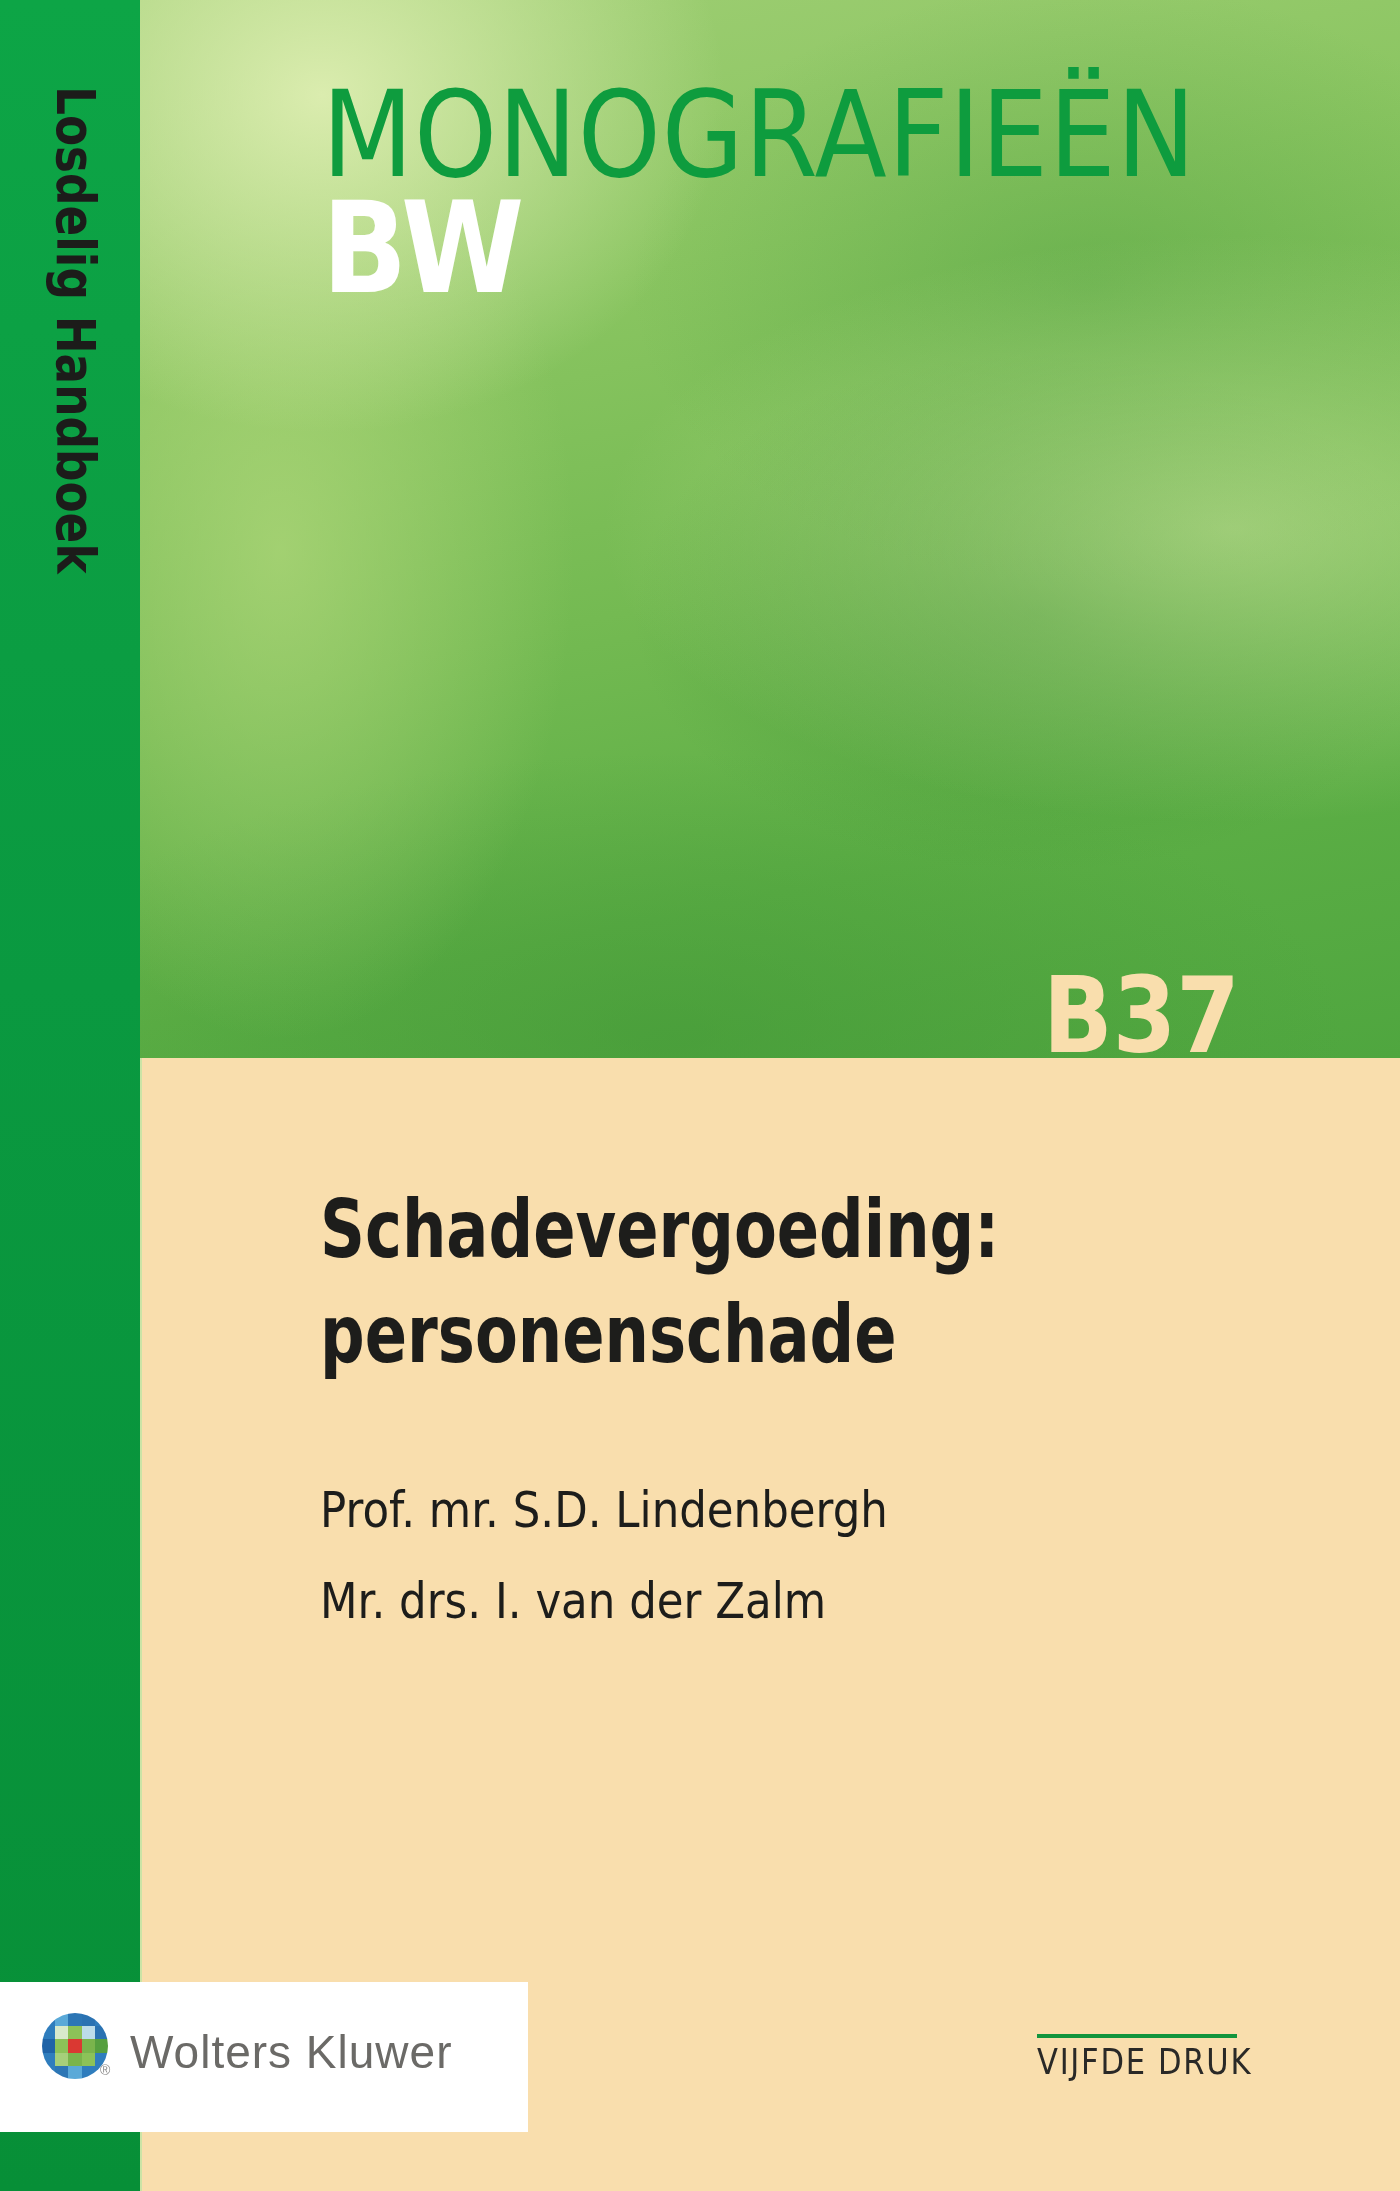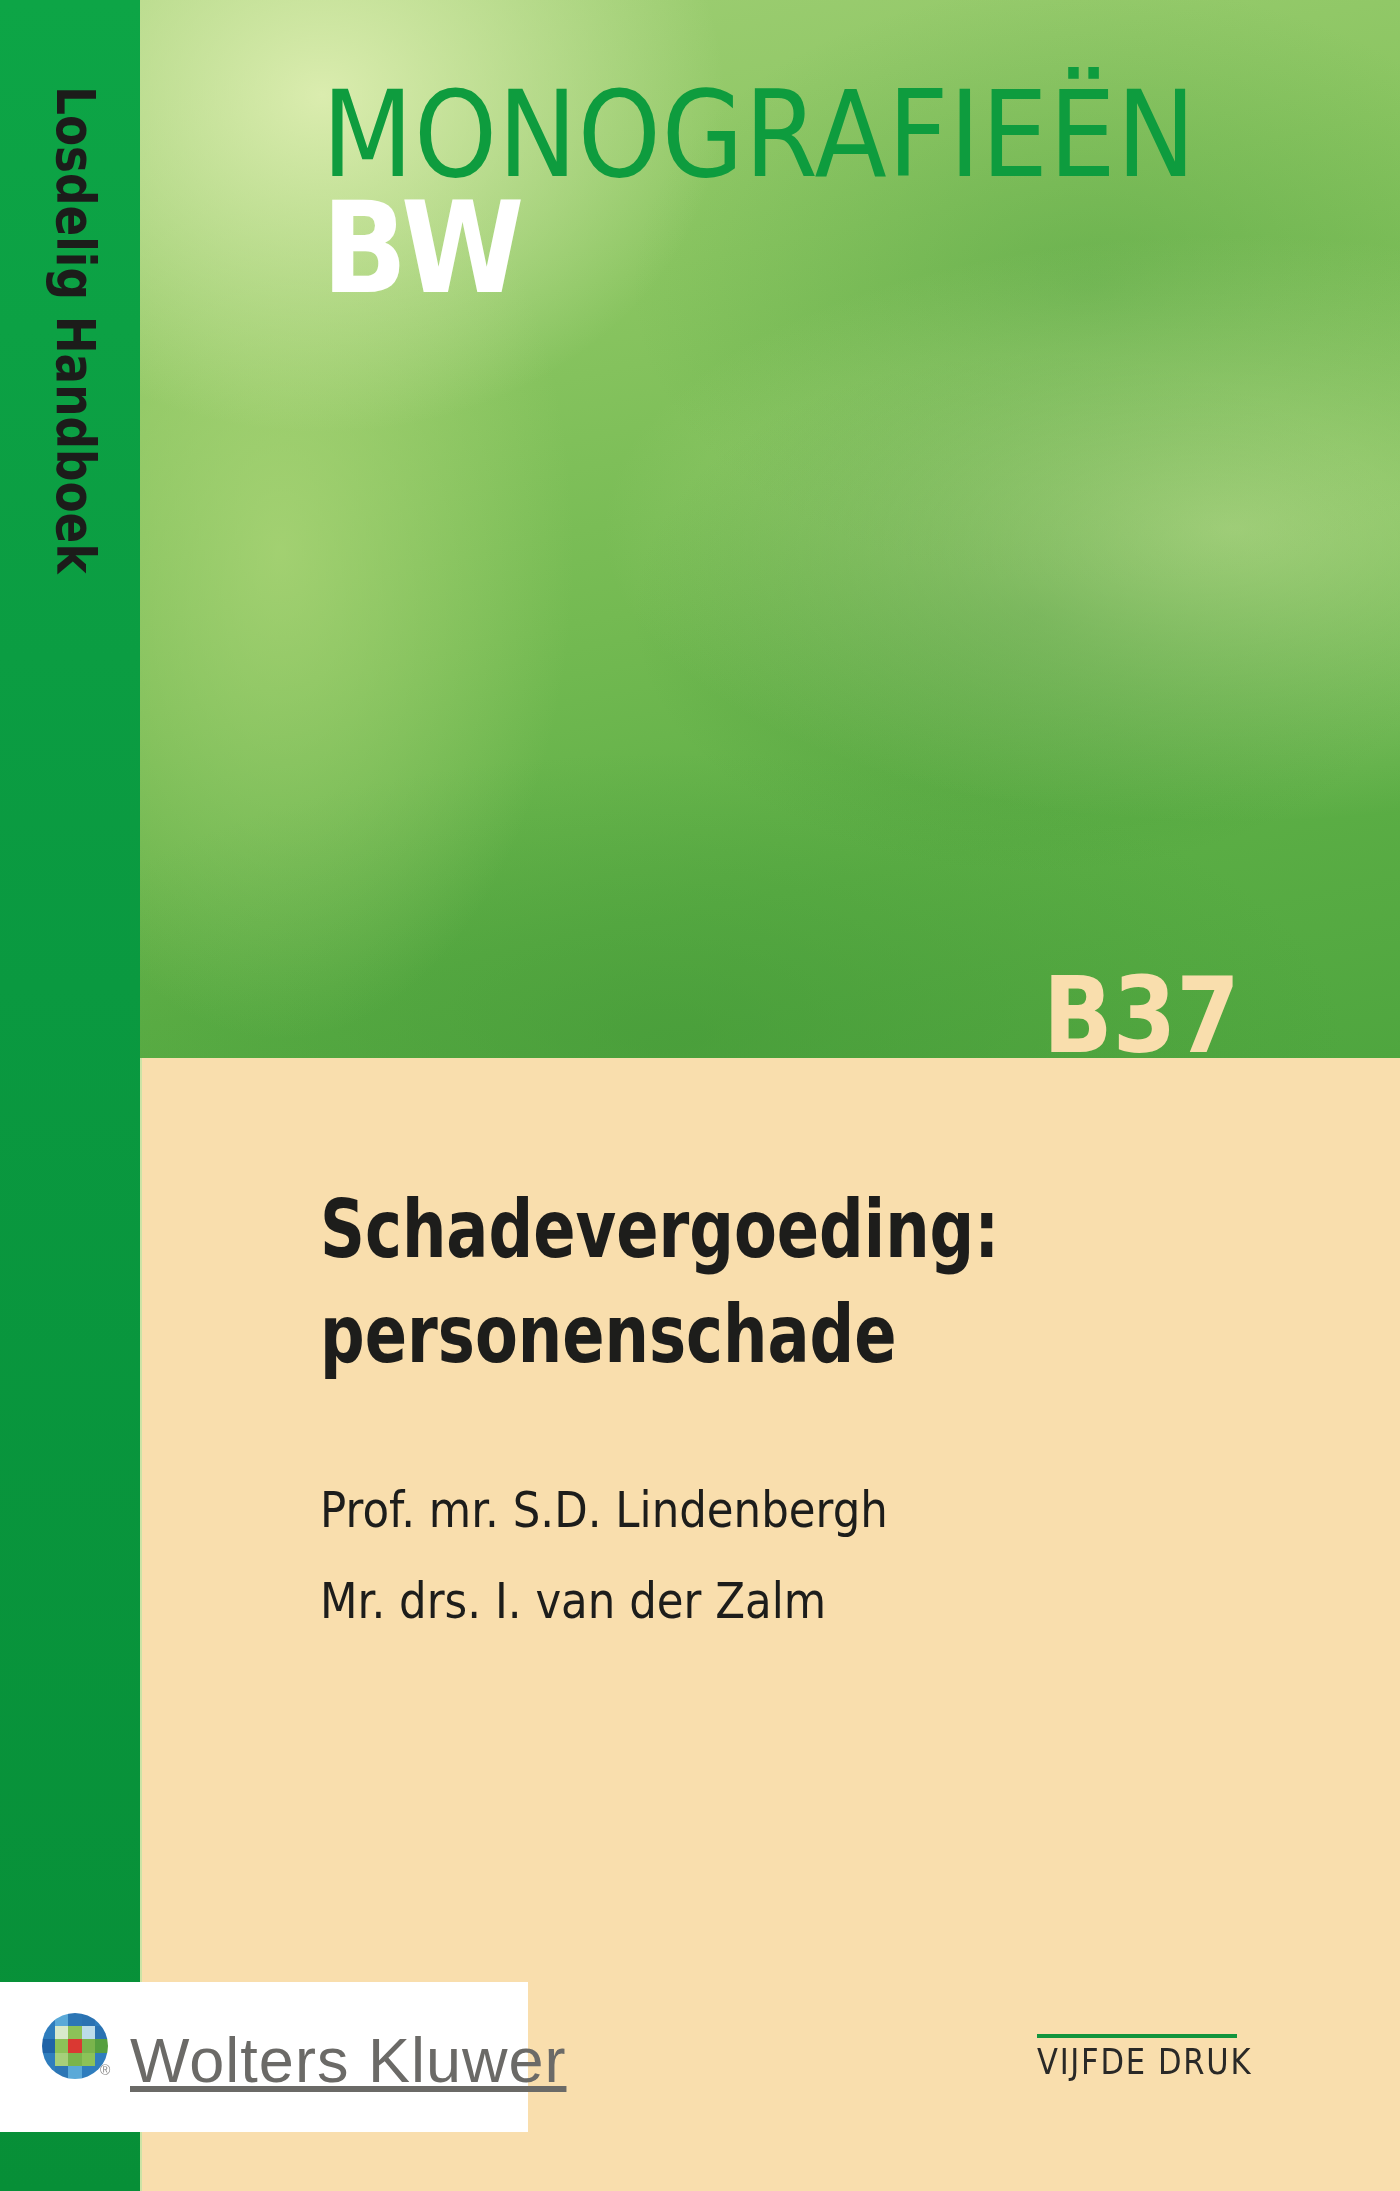--- a/index.html
+++ b/index.html
@@ -97,24 +97,23 @@
   }
   .globe div{width:100%;height:100%;}
   .reg-mark{
     position:absolute;left:100px;top:80px;
     font-size:14px;color:#8a8a8a;
     font-family:"Liberation Sans",sans-serif;
   }
   .wordmark{
     position:absolute;left:130px;top:47px;
     font-family:"Liberation Sans",sans-serif;
-    font-size:63px;line-height:1;font-weight:normal;
+    font-size:46px;line-height:1;font-weight:normal;
     color:#6b6a67;letter-spacing:1px;
     white-space:nowrap;
-    text-decoration:underline;
   }
   
   .edition-divider{
     position:absolute;left:1037px;top:2034px;width:200px;height:4px;
     background:#12953d;
     z-index:2;
   }
   .edition-label{
     position:absolute;left:1037px;top:2044px;
     font-size:36px;line-height:1;font-weight:normal;

